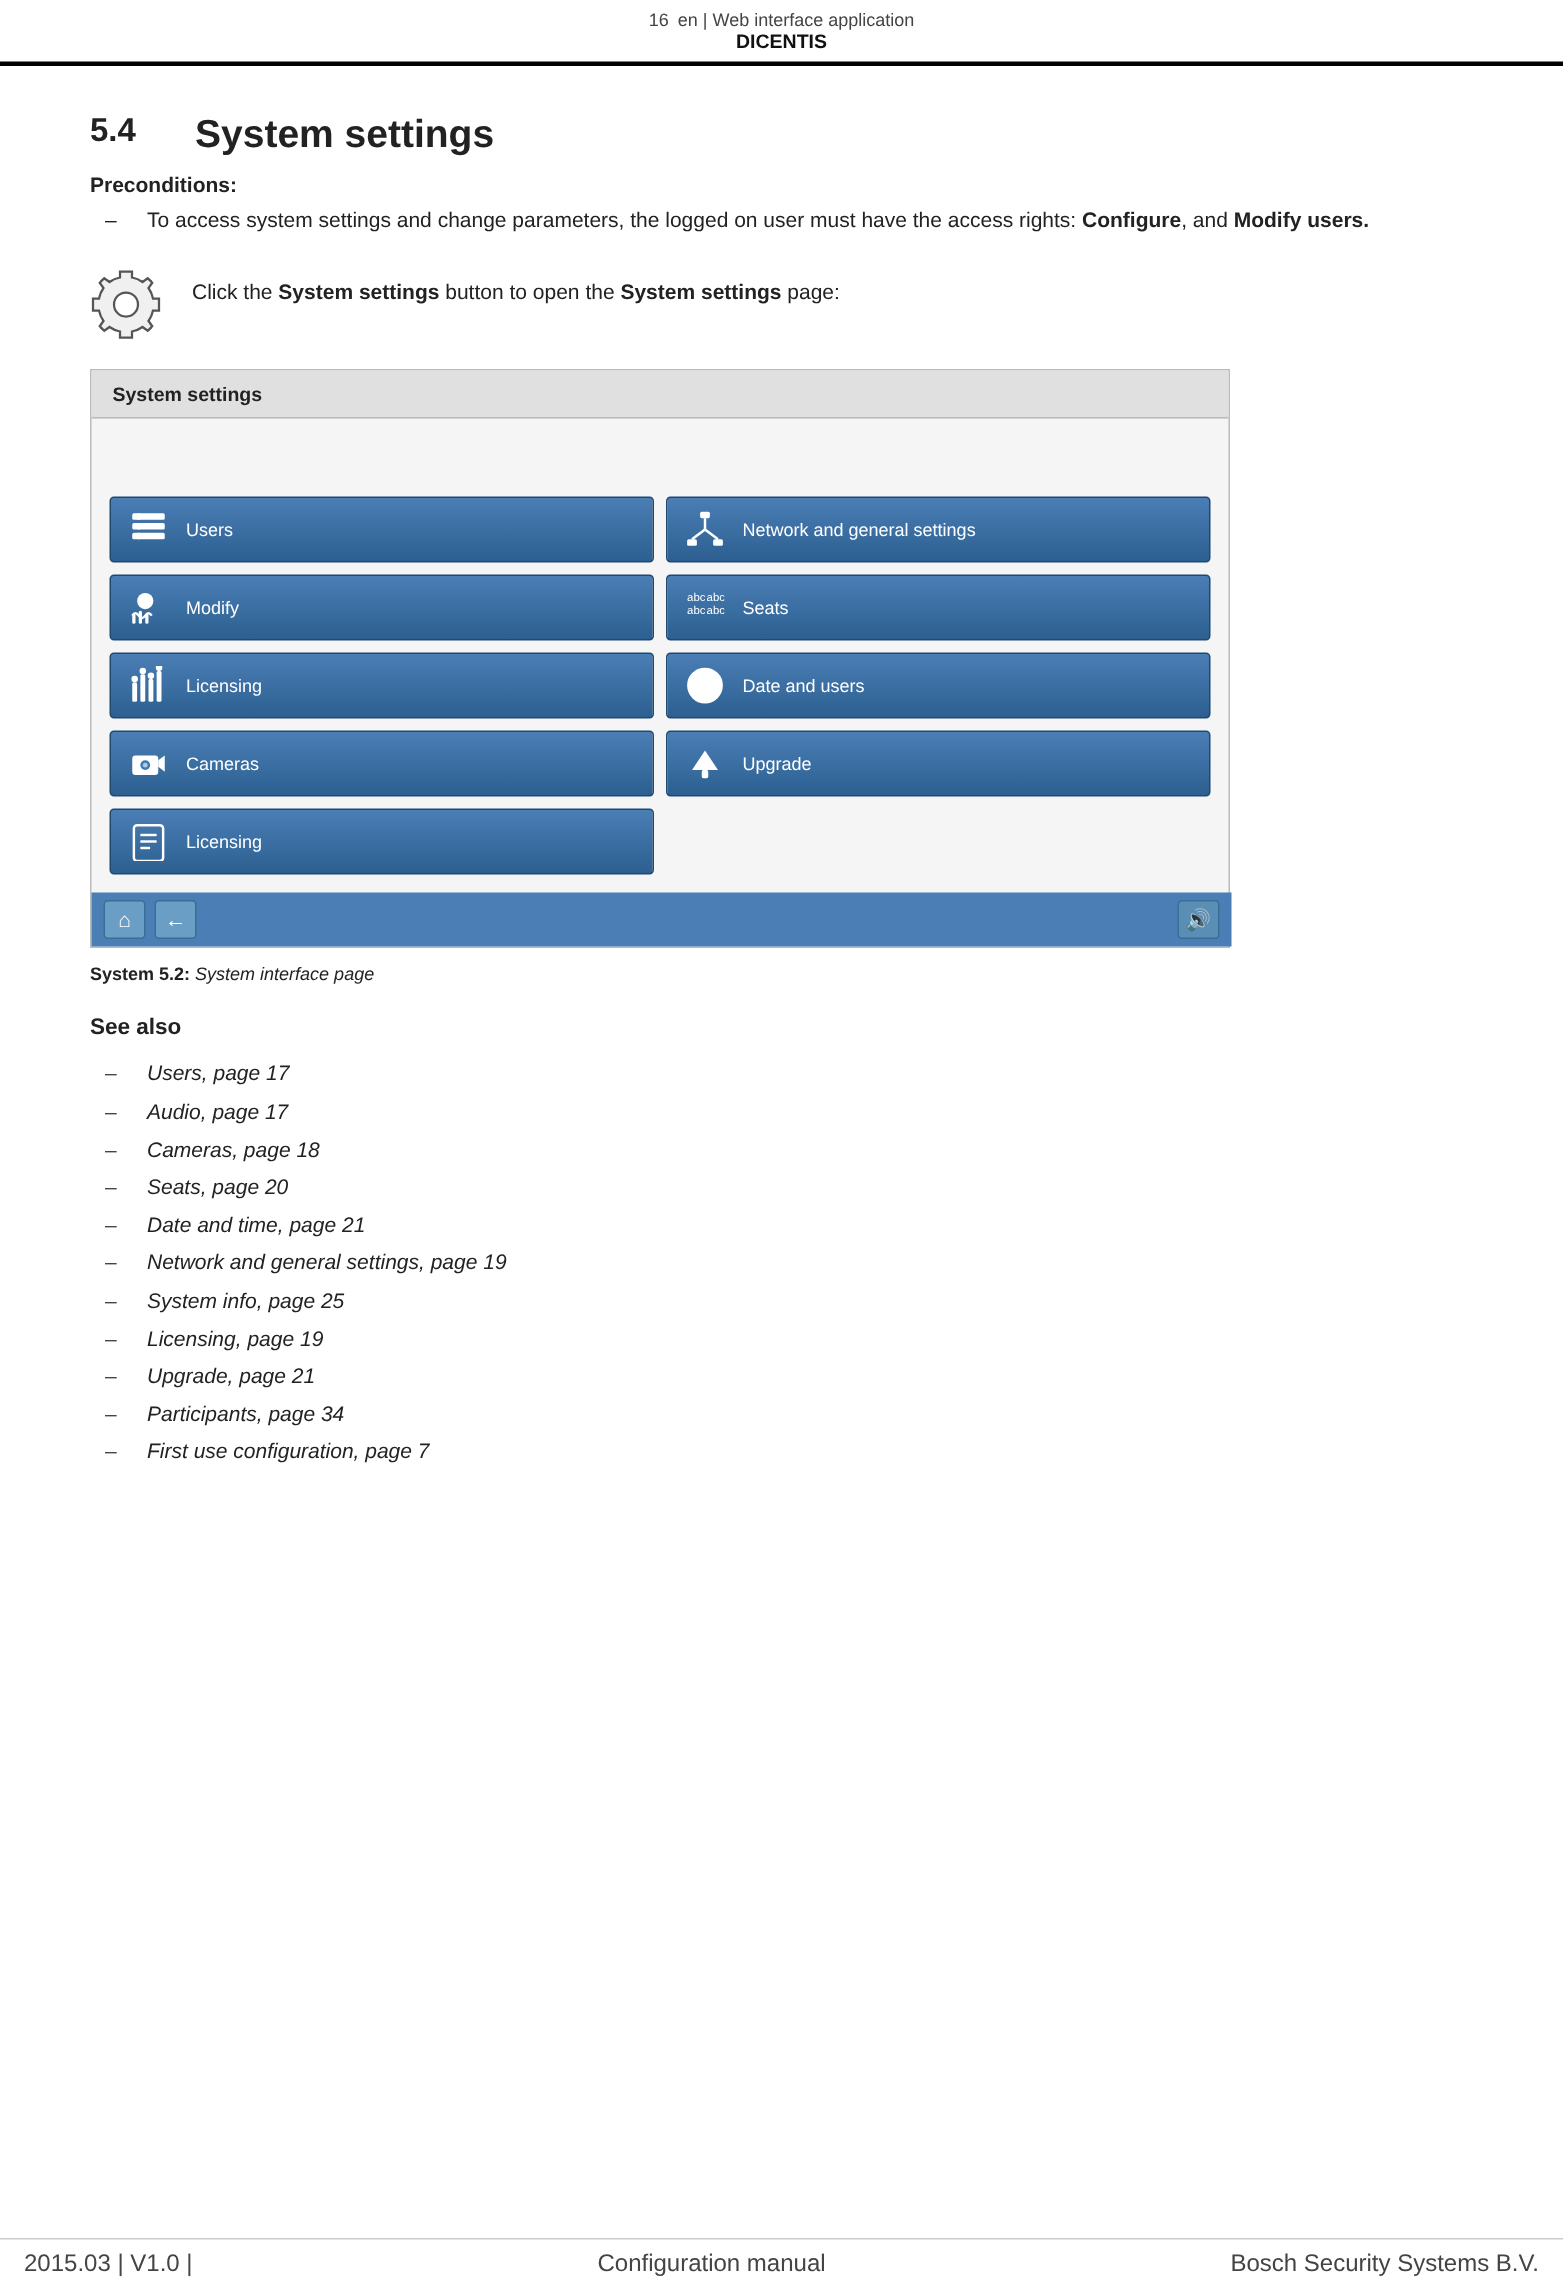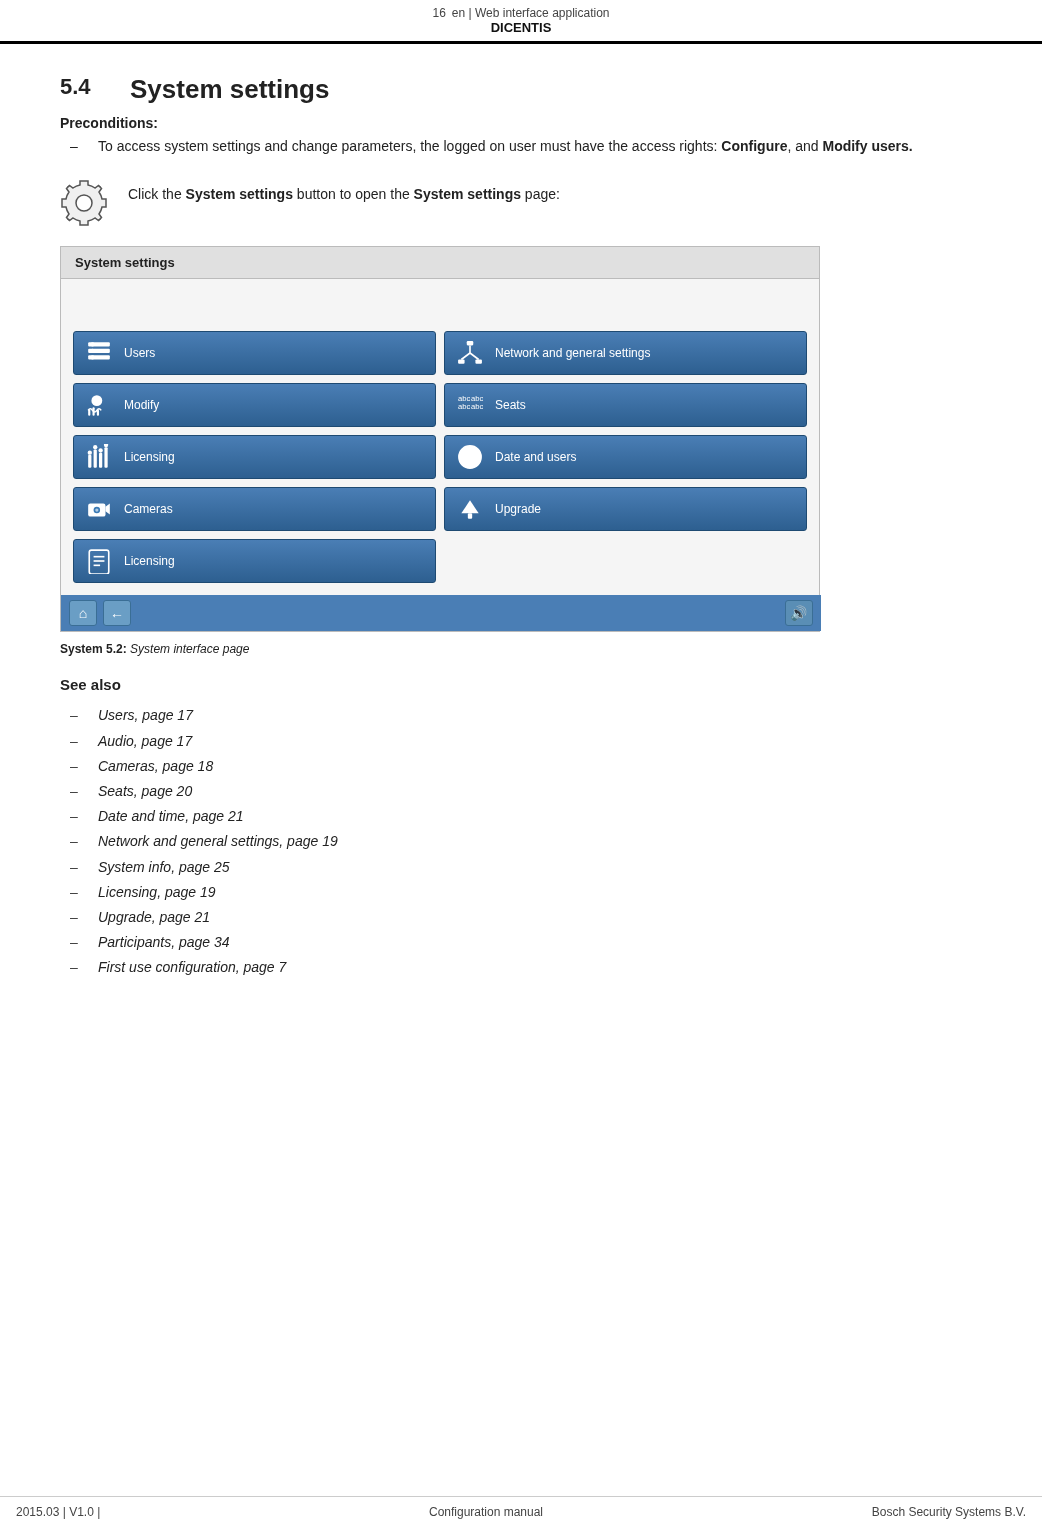--- a/index.html
+++ b/index.html
@@ -196,21 +196,21 @@
     .footer {
       position: fixed;
       bottom: 0;
       left: 0;
       width: 1042px;
       display: flex;
       justify-content: space-between;
       align-items: center;
       padding: 8px 16px;
       border-top: 1px solid #ccc;
-      font-size: 12px;
+      font-size: 16px;
       color: #444;
       background: #fff;
     }
 
     
     .icon-users svg,
     .icon-network svg,
     .icon-audio svg,
     .icon-seats svg,
     .icon-equalizer svg,

